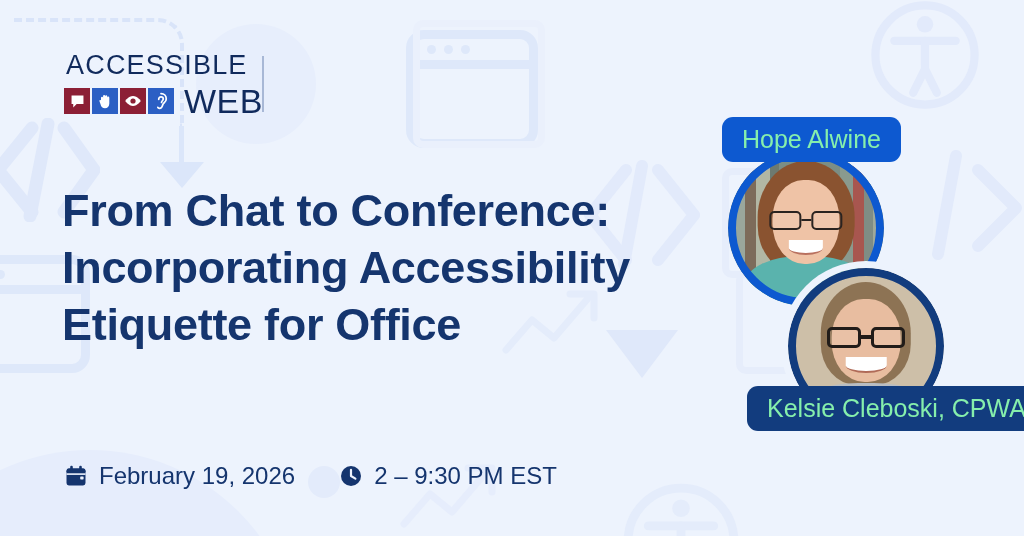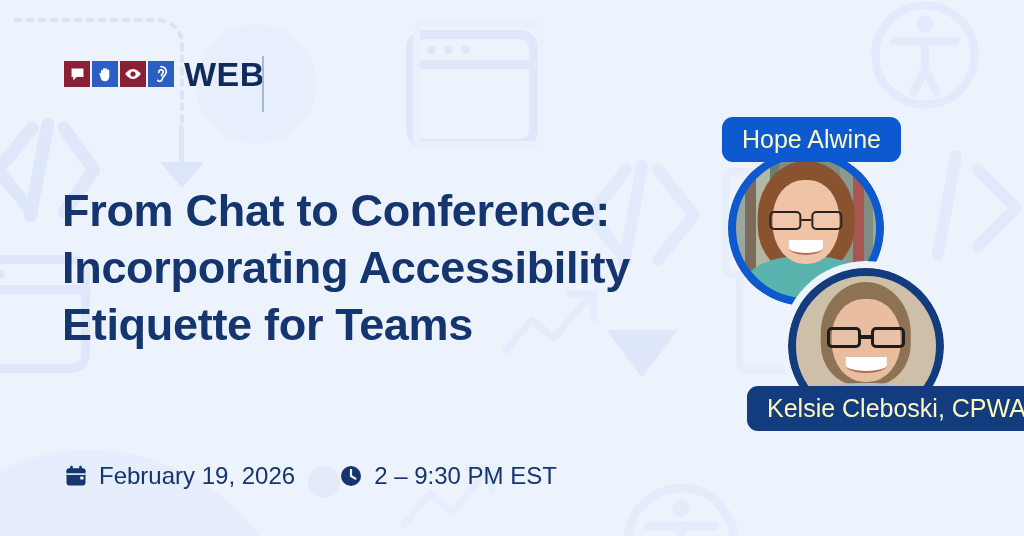--- a/index.html
+++ b/index.html
@@ -106,21 +106,21 @@
   .logo-icons { display: flex; gap: 2px; }
   .logo-icons .sq {
     width: 26px; height: 26px;
     display: flex; align-items: center; justify-content: center;
   }
   .logo-icons .sq svg { display: block; }
   .sq.red { background: #8c1f35; }
   .sq.blue { background: #2b5fc4; }
   .logo-word-web {
     font-size: 34px;
-    font-weight: 700;
+    font-weight: 400;
     color: #102a5c;
     letter-spacing: 0.5px;
     line-height: 1;
     margin-left: 10px;
   }
 
   .logo-divider {
     position: absolute;
     left: 262px;
     top: 56px;
@@ -329,21 +329,21 @@
     border-radius: 0 0 50% 50%;
     border-bottom: 2px solid #b06b58;
   }
 
   
   .badge {
     position: absolute;
     display: flex;
     align-items: center;
     justify-content: center;
-    color: #fef9c3;
+    color: #86efac;
     font-size: 25px;
     border-radius: 11px;
     padding: 0 20px;
     height: 45px;
     white-space: nowrap;
     z-index: 8;
   }
   #badge-hope {
     left: 722px; top: 117px;
     background: #0d59d0;
@@ -425,20 +425,21 @@
       <path d="M72 14 H96 V38" stroke="#e4ecfb" stroke-width="7" fill="none" stroke-linecap="round" stroke-linejoin="round"></path>
     </svg>
 
     <svg class="deco" style="left:396px; top:450px;" width="110" height="90" viewBox="0 0 110 90">
       <path d="M8 74 L34 44 L56 62 L92 20" stroke="#e6edfc" stroke-width="7" fill="none" stroke-linecap="round" stroke-linejoin="round"></path>
       <path d="M72 18 H96 V42" stroke="#e6edfc" stroke-width="7" fill="none" stroke-linecap="round" stroke-linejoin="round"></path>
     </svg>
   </div>
 
   <div class="logo-block">
+    <div class="logo-word-top">ACCESSIBLE</div>
     <div class="logo-row2">
       <div class="logo-icons">
         <span class="sq red">
           <svg width="17" height="17" viewBox="0 0 20 20">
             <path d="M3 3 H17 V13 H9 L5 17 V13 H3 Z" fill="#fff"></path>
           </svg>
         </span>
         <span class="sq blue">
           <svg width="16" height="17" viewBox="0 0 20 20">
             <path d="M5 9 V5.5 a1.3 1.3 0 0 1 2.6 0 V9 V3.2 a1.3 1.3 0 0 1 2.6 0 V9 V3.6
@@ -463,21 +464,21 @@
           </svg>
         </span>
       </div>
       <div class="logo-word-web">WEB</div>
     </div>
   </div>
 
   <div class="logo-divider"></div>
 
 
-  <h1 class="headline">From Chat to Conference: Incorporating Accessibility Etiquette for Teams</h1>
+  <h1 class="headline">From Chat to Conference: Incorporating Accessibility Etiquette for Office</h1>
 
   <div class="meta-row">
     <div class="meta-item">
       <span>
         <svg width="24" height="24" viewBox="0 0 24 24">
           <rect x="2.5" y="4.5" width="19" height="17" rx="2.4" fill="#15356e"></rect>
           <rect x="2.5" y="4.5" width="19" height="5.2" rx="2.4" fill="#15356e"></rect>
           <rect x="6.2" y="1.8" width="2.6" height="5" rx="1.2" fill="#15356e"></rect>
           <rect x="15.2" y="1.8" width="2.6" height="5" rx="1.2" fill="#15356e"></rect>
           <rect x="2.5" y="9.3" width="19" height="1.6" fill="#edf3fd"></rect>

